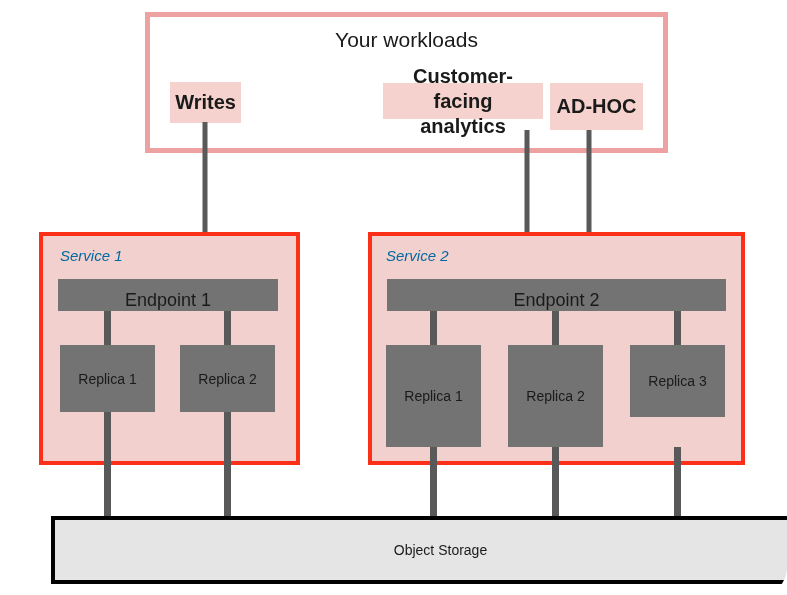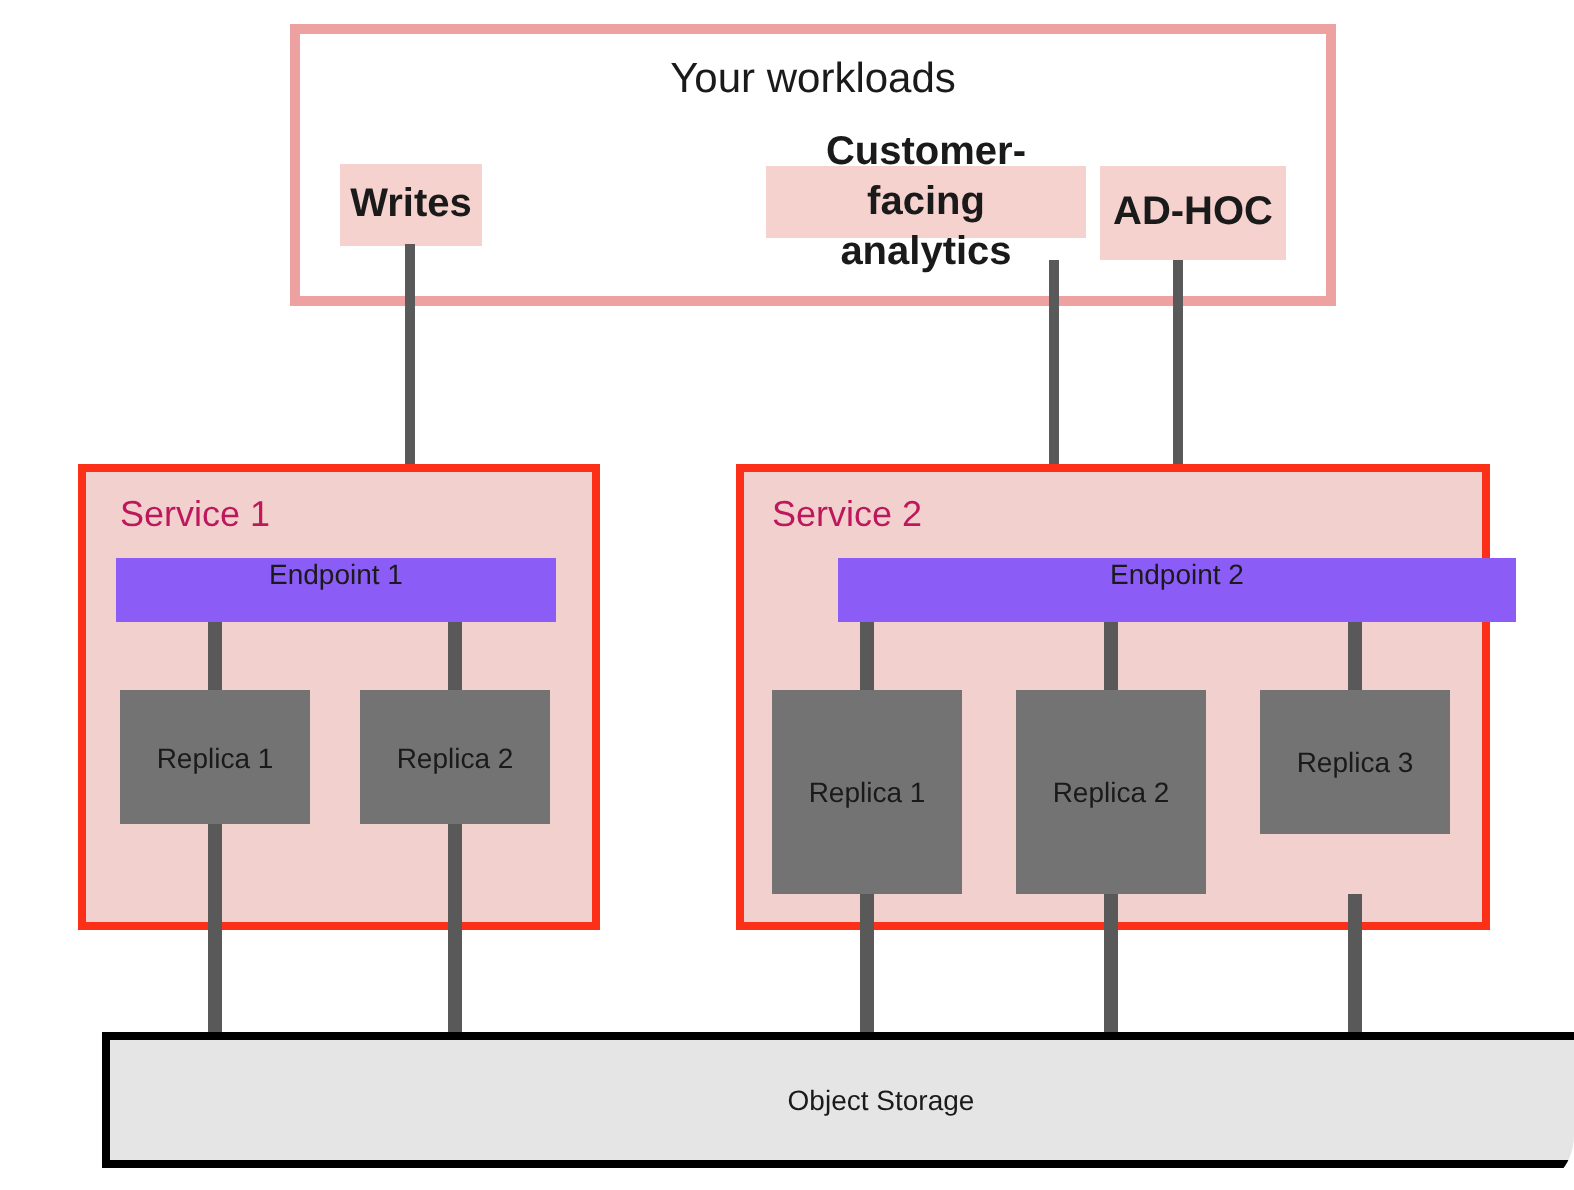--- a/index.html
+++ b/index.html
@@ -54,37 +54,38 @@
 
   
   .service-box {
     background: #f2d0cd;
     border: 4px solid #fc3019;
   }
   #service-1 { left: 39px;  top: 232px; width: 261px; height: 233px; }
   #service-2 { left: 368px; top: 232px; width: 377px; height: 233px; }
   .service-title {
     position: absolute;
-    font-size: 18px;
-    color: #be185d;
+    font-size: 15px;
+    color: #0369a1;
+    font-style: italic;
   }
   #service-1-title { left: 60px;  top: 247px; }
   #service-2-title { left: 386px; top: 247px; }
 
   
   .endpoint {
-    background: #8b5cf6;
-    display: flex;
-    align-items: flex-start;
-    justify-content: center;
-    font-size: 14px;
+    background: #737373;
+    display: flex;
+    align-items: flex-end;
+    justify-content: center;
+    font-size: 18px;
     color: #1a1a1a;
   }
   #endpoint-1 { left: 58px;  top: 279px; width: 220px; height: 32px; }
-  #endpoint-2 { left: 387px; top: 279px; width: 339px; height: 32px; margin-left: 32px; }
+  #endpoint-2 { left: 387px; top: 279px; width: 339px; height: 32px; }
 
   
   .replica {
     background: #737373;
     display: flex;
     align-items: center;
     justify-content: center;
     font-size: 14px;
     color: #1a1a1a;
   }

